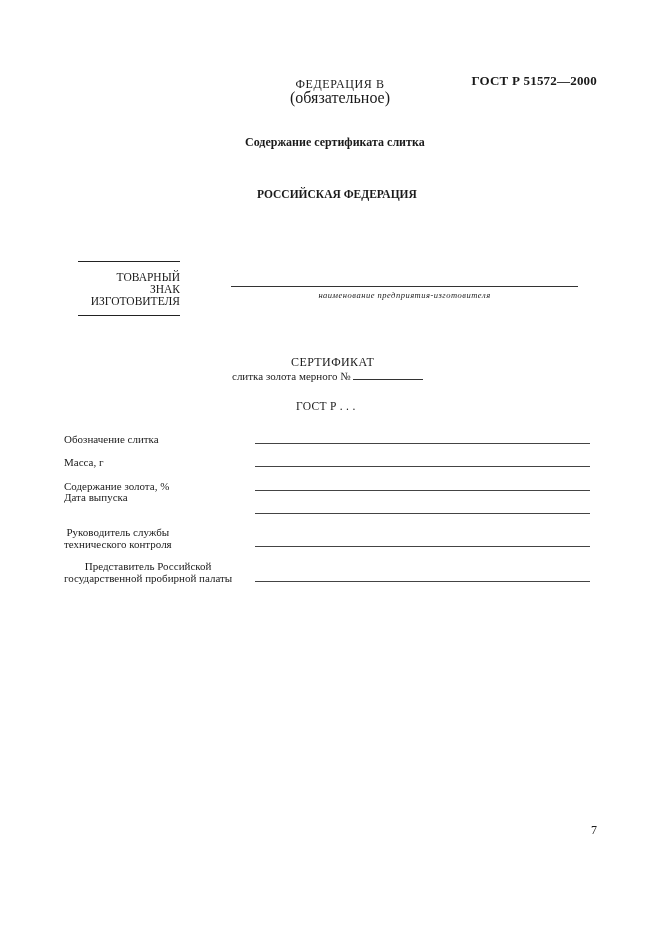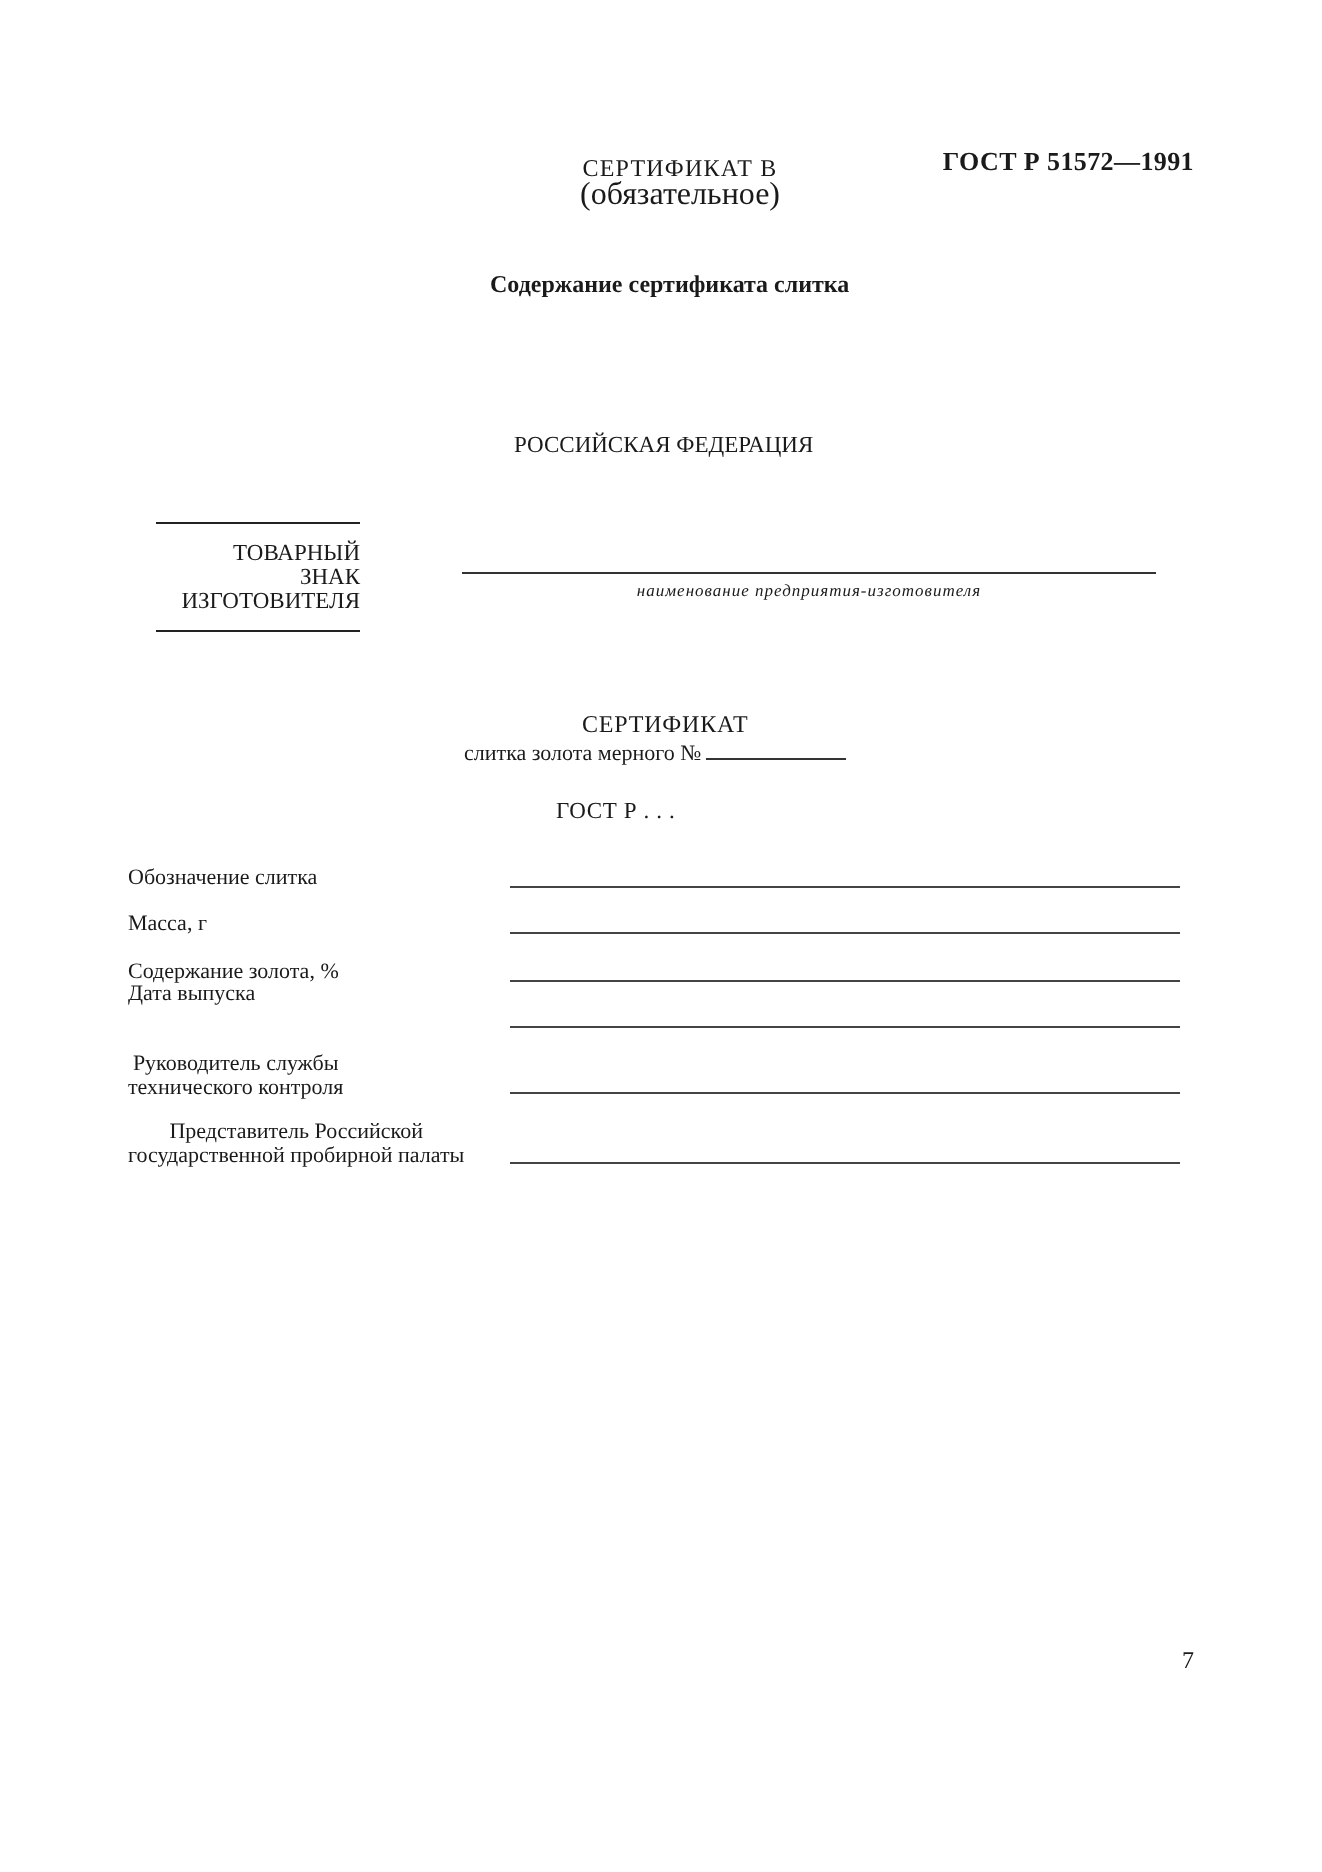--- a/index.html
+++ b/index.html
@@ -5,41 +5,41 @@
   html, body { margin: 0; padding: 0; background: #ffffff; }
   body {
     width: 661px; height: 936px; position: relative; overflow: hidden;
     font-family: "Liberation Serif", "DejaVu Serif", serif; color: #1a1a1a;
   }
   .abs { position: absolute; }
   .header-code { right: 64px; top: 73px; font-weight: bold; font-size: 13px; letter-spacing: 0.2px; }
   .appendix { top: 77px; left: 280px; width: 120px; text-align: center; font-size: 12px; letter-spacing: 0.6px; }
   .appendix .sub { font-size: 16px; letter-spacing: 0; line-height: 11px; }
   .title { top: 135px; left: 245px; font-weight: bold; font-size: 12px; }
-  .federation { top: 217px; left: 257px; font-weight: normal; font-size: 11.5px; }
+  .federation { top: 188px; left: 257px; font-weight: bold; font-size: 11.5px; }
   .tm-box { left: 78px; top: 261px; width: 102px; }
   .tm-line { height: 1px; background: #222; width: 102px; }
   .tm-text { text-align: right; font-size: 11.5px; line-height: 12px; padding: 9px 0 8px; }
   .org-line { left: 231px; top: 286px; width: 347px; height: 1px; background: #333; }
   .org-caption { left: 231px; top: 290px; width: 347px; text-align: center; font-size: 8.5px; letter-spacing: 0.5px; font-style: italic; }
   .cert-title { top: 355px; left: 291px; font-size: 12px; letter-spacing: 0.4px; }
   .cert-sub { top: 369px; left: 232px; font-size: 11px; }
   .cert-sub .blank { display: inline-block; width: 70px; border-bottom: 1px solid #333; height: 10px; vertical-align: baseline; }
-  .gost { top: 400px; left: 278px; font-size: 11.5px; letter-spacing: 0.3px; }
+  .gost { top: 400px; left: 296px; font-size: 11.5px; letter-spacing: 0.3px; }
   .field-label { left: 64px; font-size: 11px; line-height: 12px; text-align: center; }
   .field-line { left: 255px; width: 335px; height: 1px; background: #444; }
   .page-num { left: 591px; top: 823px; font-size: 12px; }
 </style>
 </head>
 <body>
 
-<div class="abs header-code">ГОСТ Р 51572—1991</div>
+<div class="abs header-code">ГОСТ Р 51572—2000</div>
 
 <div class="abs appendix">
-  <div>СЕРТИФИКАТ В</div>
+  <div>ФЕДЕРАЦИЯ В</div>
   <div class="sub">(обязательное)</div>
 </div>
 
 <div class="abs title">Содержание сертификата слитка</div>
 
 <div class="abs federation">РОССИЙСКАЯ ФЕДЕРАЦИЯ</div>
 
 <div class="abs tm-box">
   <div class="tm-line"></div>
   <div class="tm-text">

